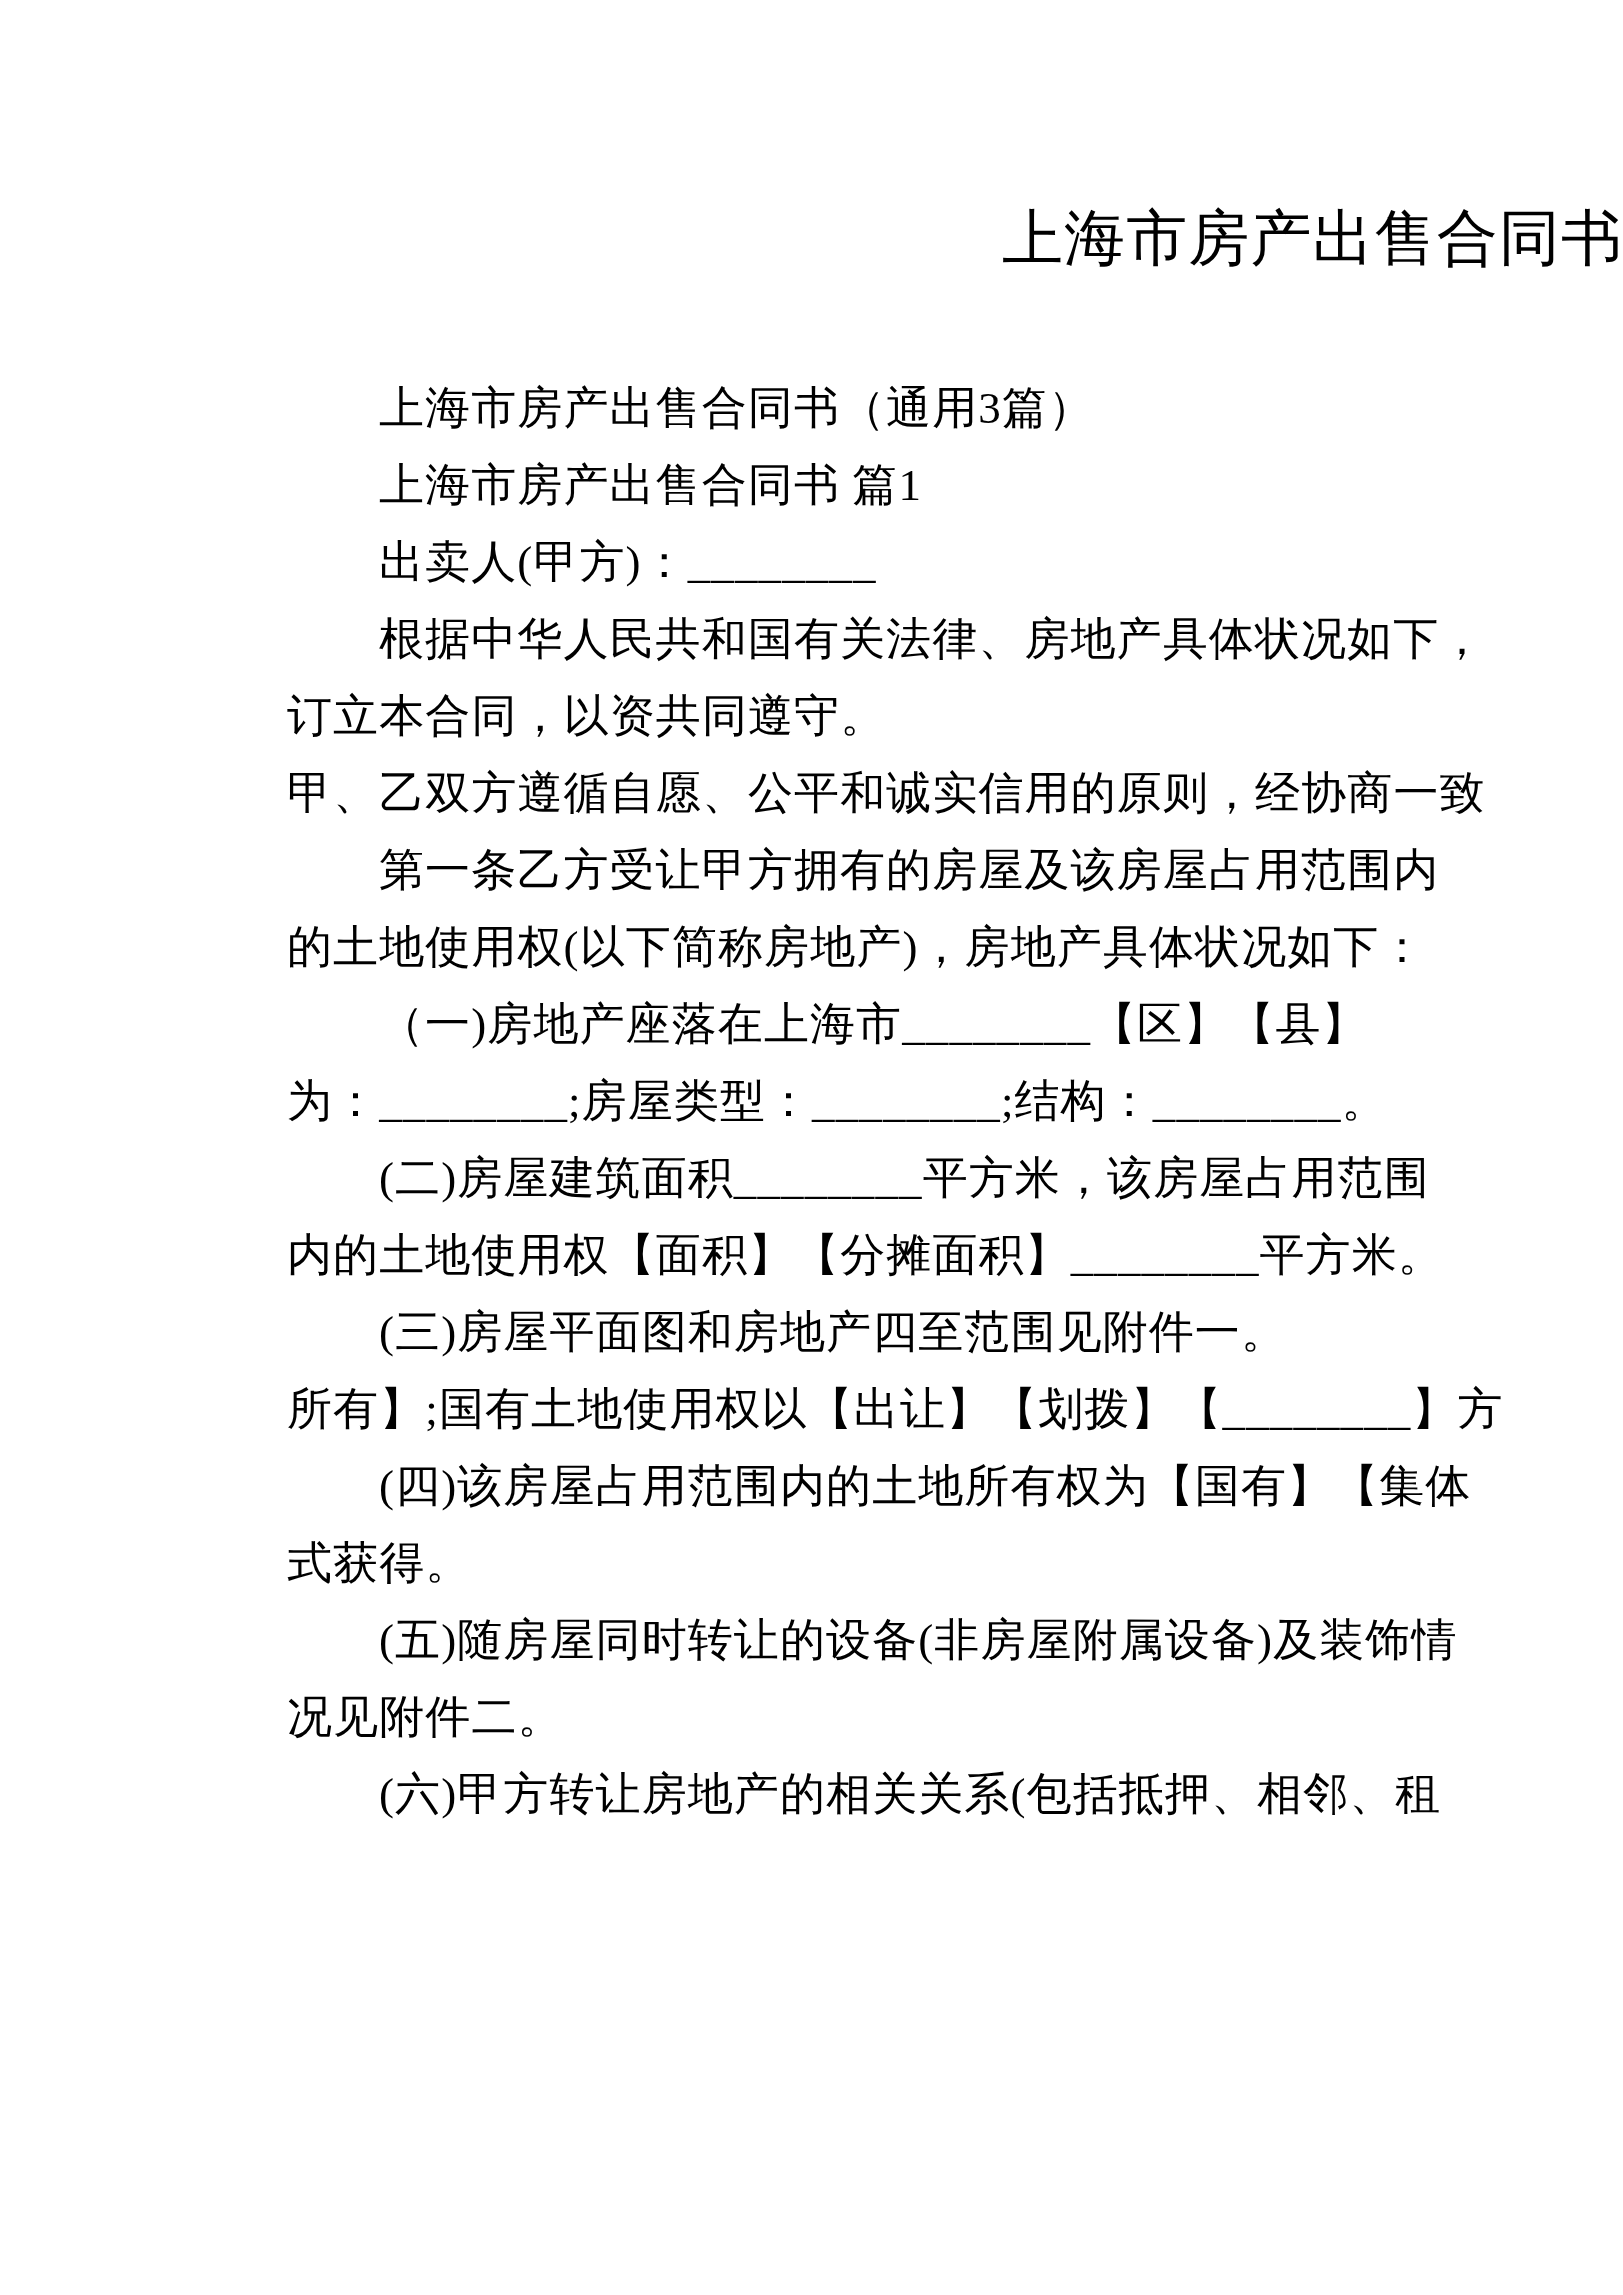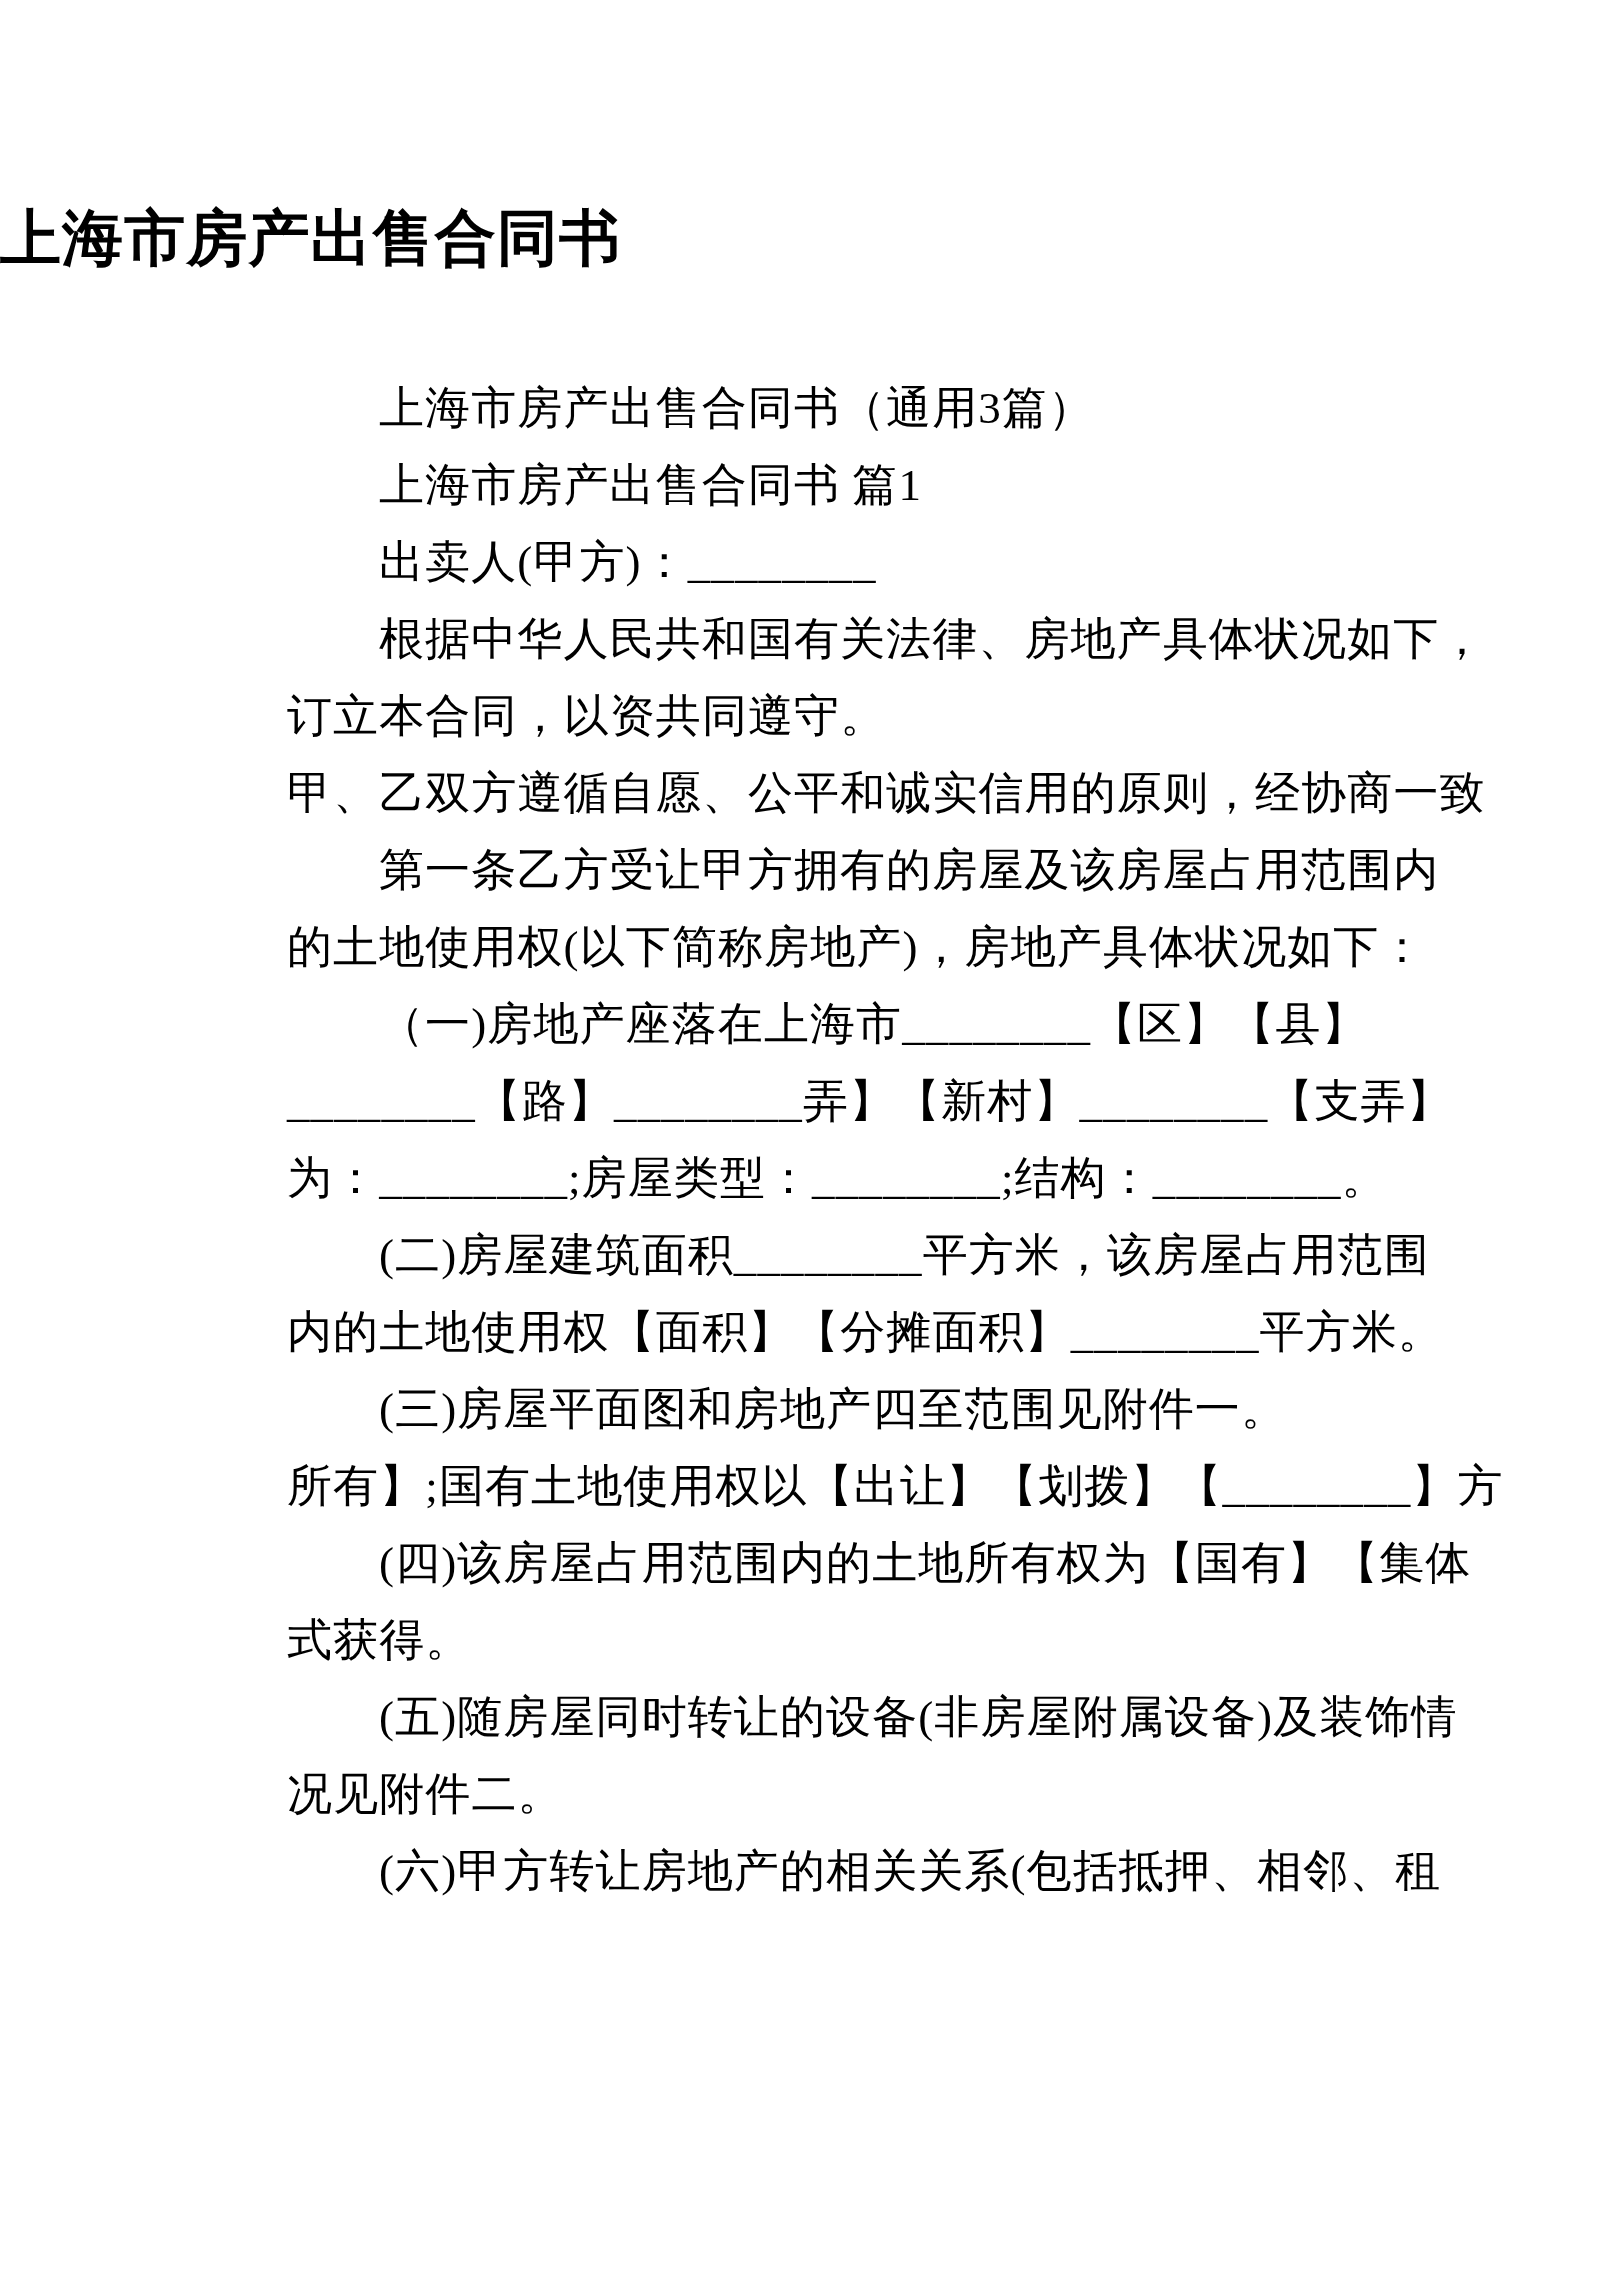--- a/index.html
+++ b/index.html
@@ -15,23 +15,23 @@
     color: #000000;
     font-family: "Liberation Serif", serif;
     overflow: hidden;
   }
   .title {
     position: absolute;
     top: 197px;
     left: 0;
     width: 100%;
     margin: 0;
-    text-align: left;
+    text-align: right;
     font-size: 61px;
-    font-weight: bold;
+    font-weight: normal;
     letter-spacing: 1.1px;
     line-height: 84px;
     white-space: nowrap;
   }
   .lines {
     position: absolute;
     top: 370px;
     left: 241px;
     width: 1144px;
   }
@@ -56,21 +56,20 @@
   <div class="lines">
     <div class="ln ind">上海市房产出售合同书（通用3篇）</div>
     <div class="ln ind">上海市房产出售合同书 篇1</div>
     <div class="ln ind">出卖人(甲方)：________</div>
     <div class="ln ind">根据中华人民共和国有关法律、房地产具体状况如下，</div>
     <div class="ln">订立本合同，以资共同遵守。</div>
     <div class="ln">甲、乙双方遵循自愿、公平和诚实信用的原则，经协商一致</div>
     <div class="ln ind">第一条乙方受让甲方拥有的房屋及该房屋占用范围内</div>
     <div class="ln">的土地使用权(以下简称房地产)，房地产具体状况如下：</div>
     <div class="ln ind">（一)房地产座落在上海市________【区】【县】</div>
-    <div class="ln">________【路】________弄】【新村】________【支弄】</div>
     <div class="ln">为：________;房屋类型：________;结构：________。</div>
     <div class="ln ind">(二)房屋建筑面积________平方米，该房屋占用范围</div>
     <div class="ln">内的土地使用权【面积】【分摊面积】________平方米。</div>
     <div class="ln ind">(三)房屋平面图和房地产四至范围见附件一。</div>
     <div class="ln">所有】;国有土地使用权以【出让】【划拨】【________】方</div>
     <div class="ln ind">(四)该房屋占用范围内的土地所有权为【国有】【集体</div>
     <div class="ln">式获得。</div>
     <div class="ln ind">(五)随房屋同时转让的设备(非房屋附属设备)及装饰情</div>
     <div class="ln">况见附件二。</div>
     <div class="ln ind">(六)甲方转让房地产的相关关系(包括抵押、相邻、租</div>

